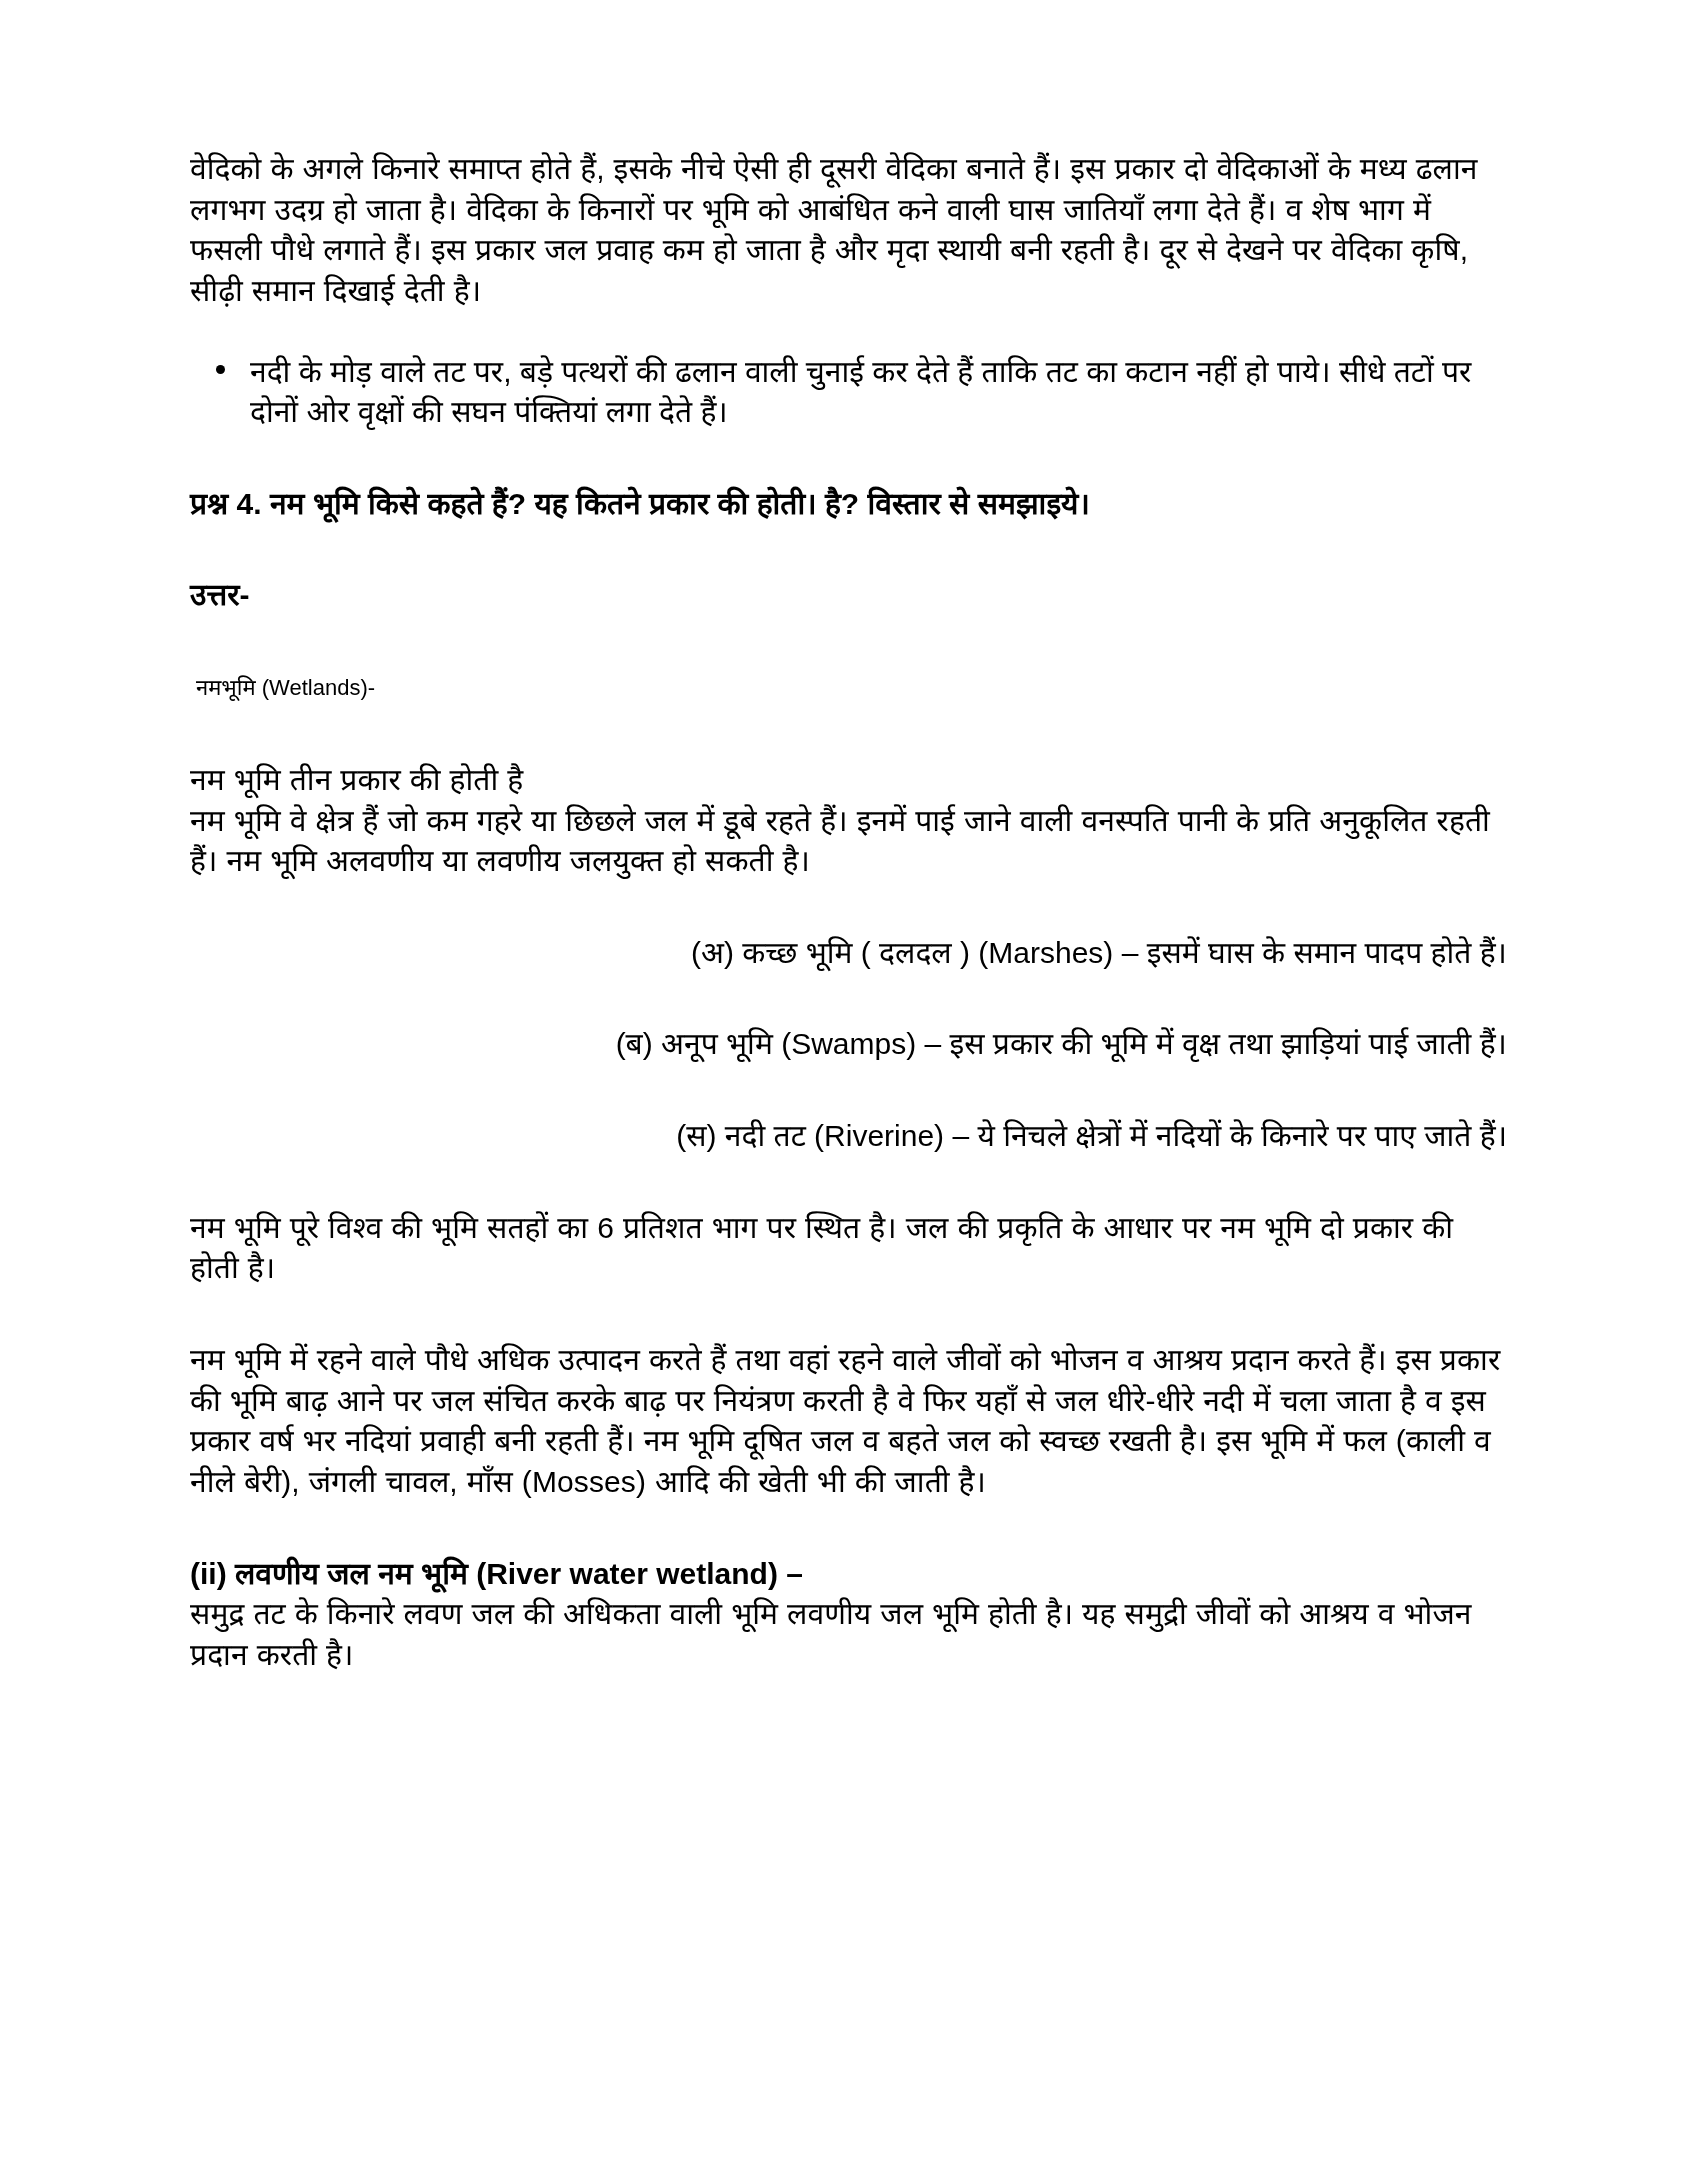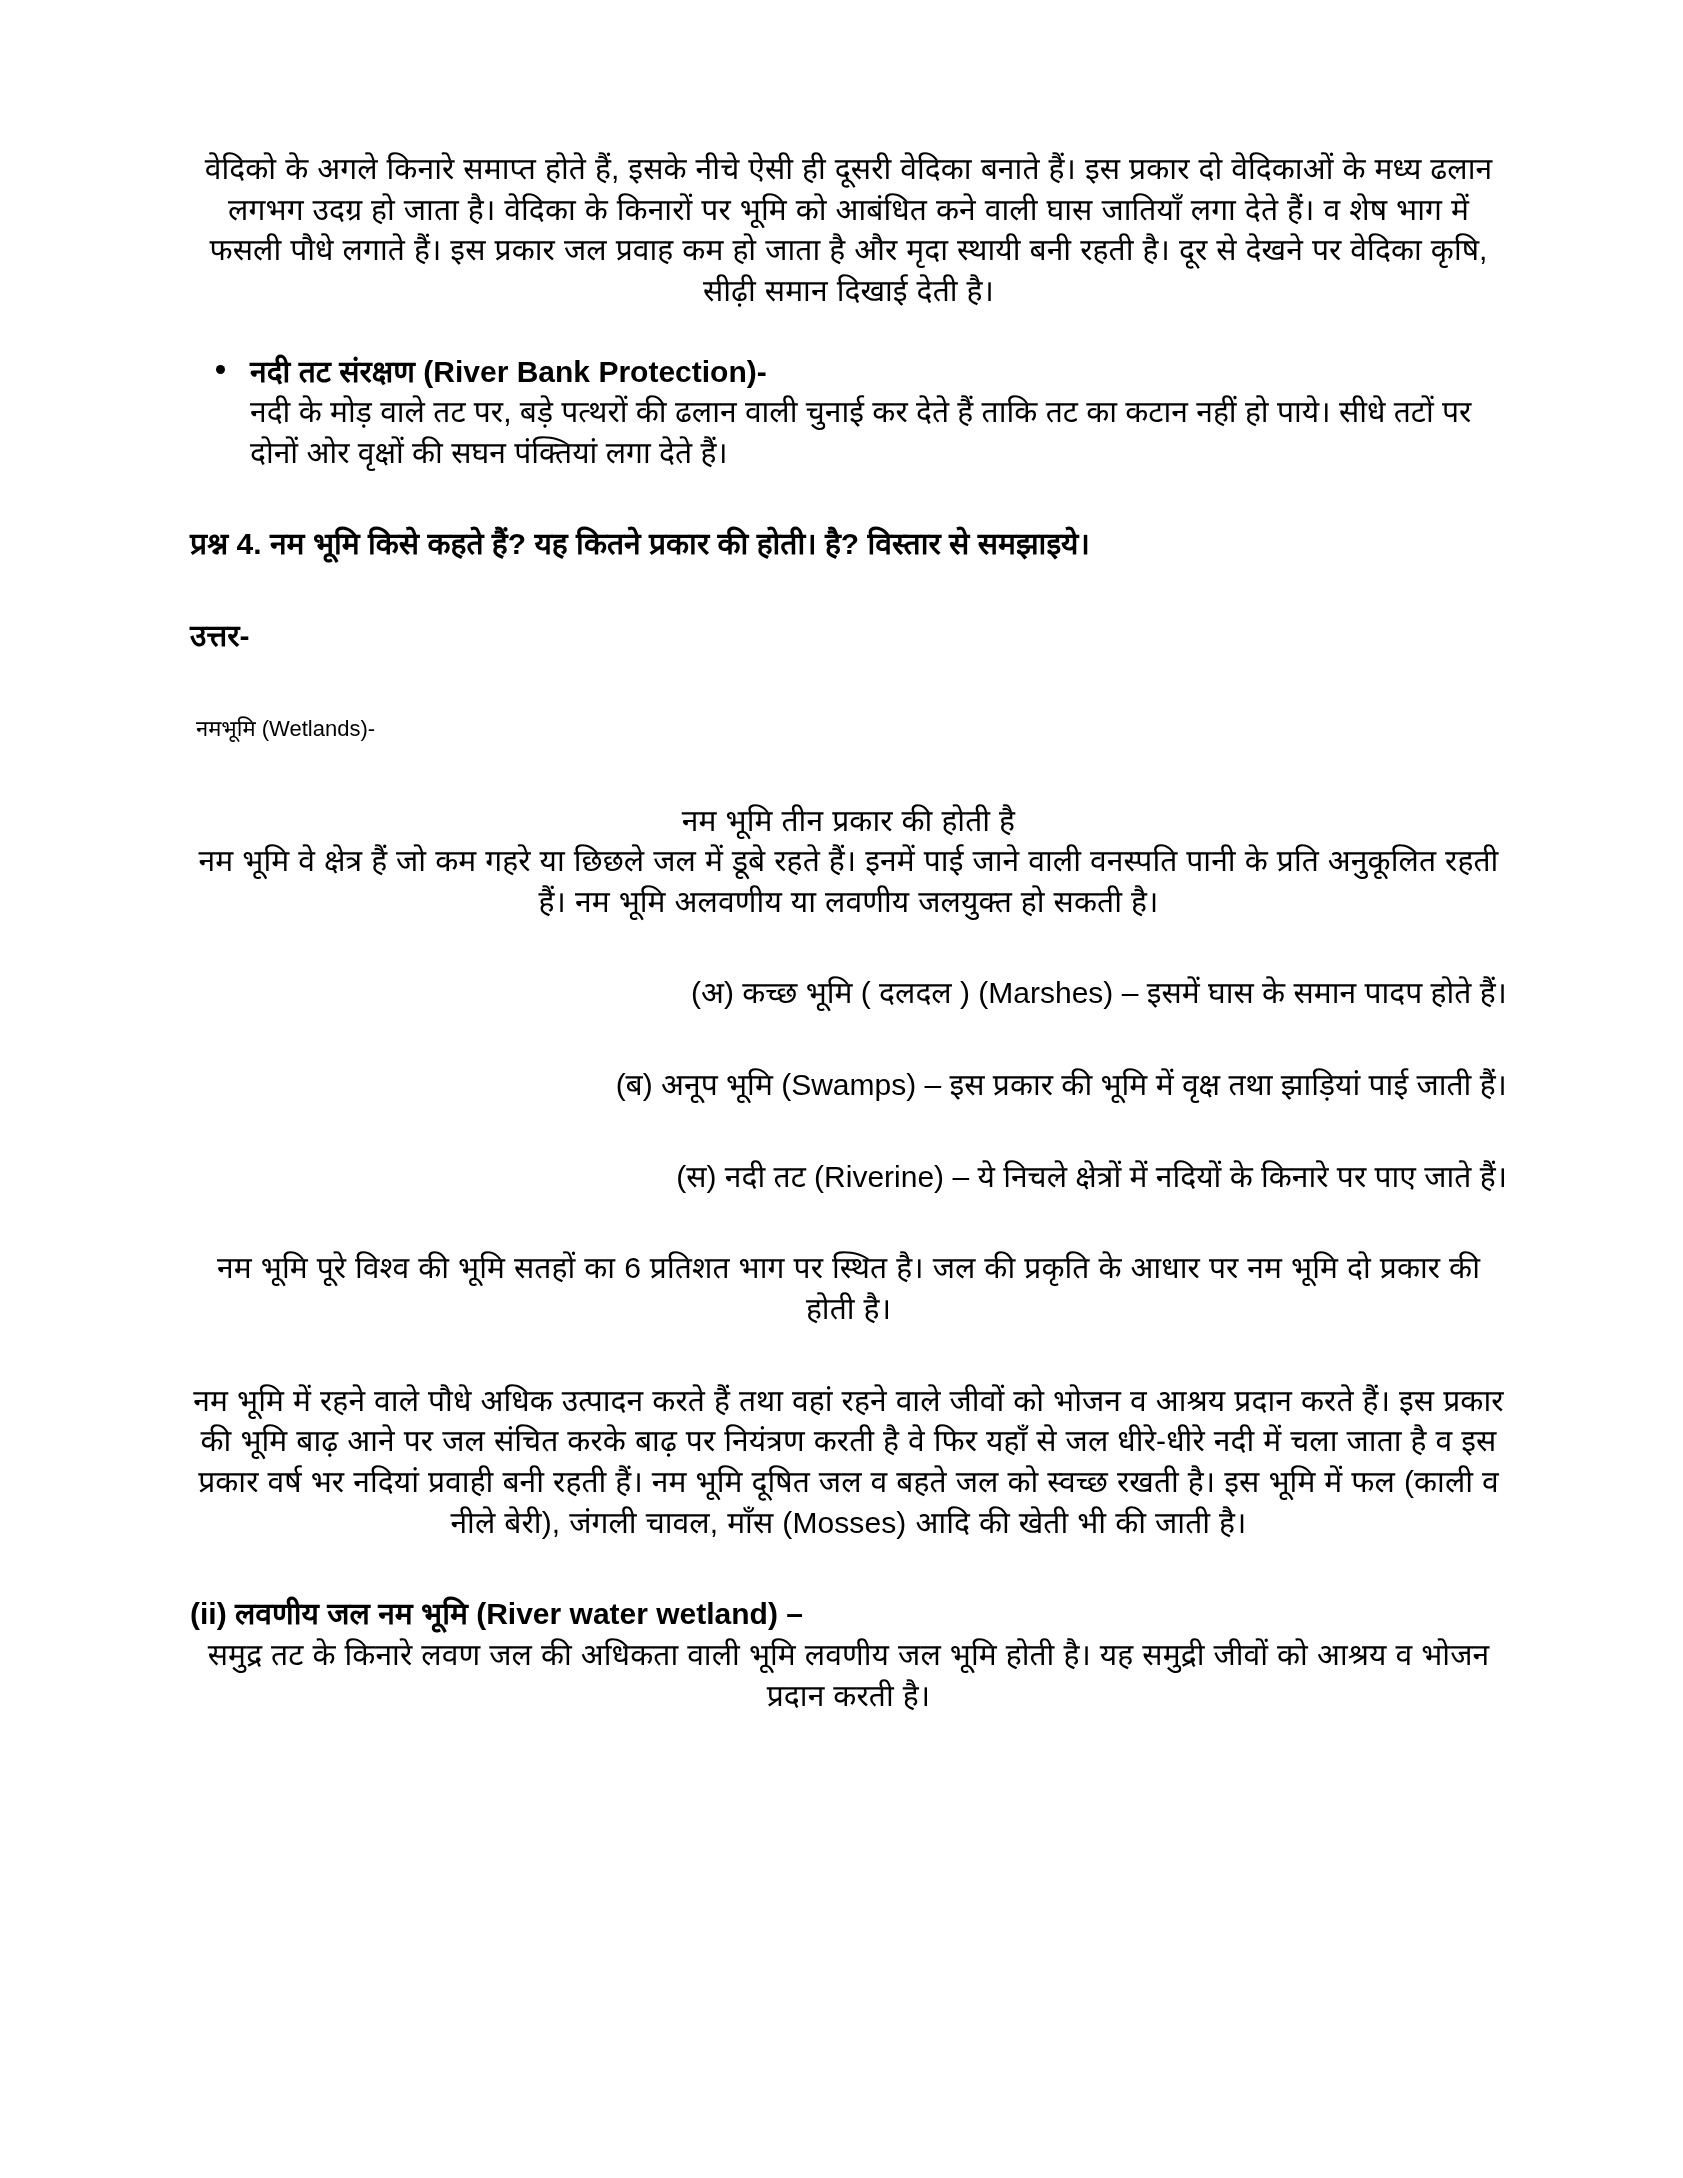--- a/index.html
+++ b/index.html
@@ -26,21 +26,21 @@
   .doc-body {
     width: 1317px;
   }
 
   
   .para {
     font-size: 30px;
     line-height: 1.355;
     letter-spacing: 0.1px;
     margin: 0;
-    text-align: center;
+    text-align: left;
     word-spacing: 0.5px;
   }
   .block-gap-md { height: 40px; }
   .block-gap-lg { height: 51px; }
 
   
   .bullet-list {
     list-style: none;
     margin: 0;
     padding: 0;
@@ -111,21 +111,20 @@
   <div class="doc-body">
 
     <p class="para">वेदिको के अगले किनारे समाप्त होते हैं, इसके नीचे ऐसी ही दूसरी वेदिका बनाते हैं। इस प्रकार दो वेदिकाओं के मध्य ढलान लगभग उदग्र हो जाता है। वेदिका के किनारों पर भूमि को आबंधित कने वाली घास जातियाँ लगा देते हैं। व शेष भाग में फसली पौधे लगाते हैं। इस प्रकार जल प्रवाह कम हो जाता है और मृदा स्थायी बनी रहती है। दूर से देखने पर वेदिका कृषि, सीढ़ी समान दिखाई देती है।</p>
 
     <div class="block-gap-md"></div>
 
     <ul class="bullet-list">
       <li class="bullet-item">
         <span class="bullet-marker"></span>
         <div class="tight-group">
-          <p class="bullet-heading">नदी तट संरक्षण (River Bank Protection)-</p>
           <p class="bullet-text">नदी के मोड़ वाले तट पर, बड़े पत्थरों की ढलान वाली चुनाई कर देते हैं ताकि तट का कटान नहीं हो पाये। सीधे तटों पर दोनों ओर वृक्षों की सघन पंक्तियां लगा देते हैं।</p>
         </div>
       </li>
     </ul>
 
     <div class="block-gap-lg"></div>
 
     <p class="q-heading">प्रश्न 4. नम भूमि किसे कहते हैं? यह कितने प्रकार की होती। है? विस्तार से समझाइये।</p>
 
     <div class="block-gap-lg"></div>

